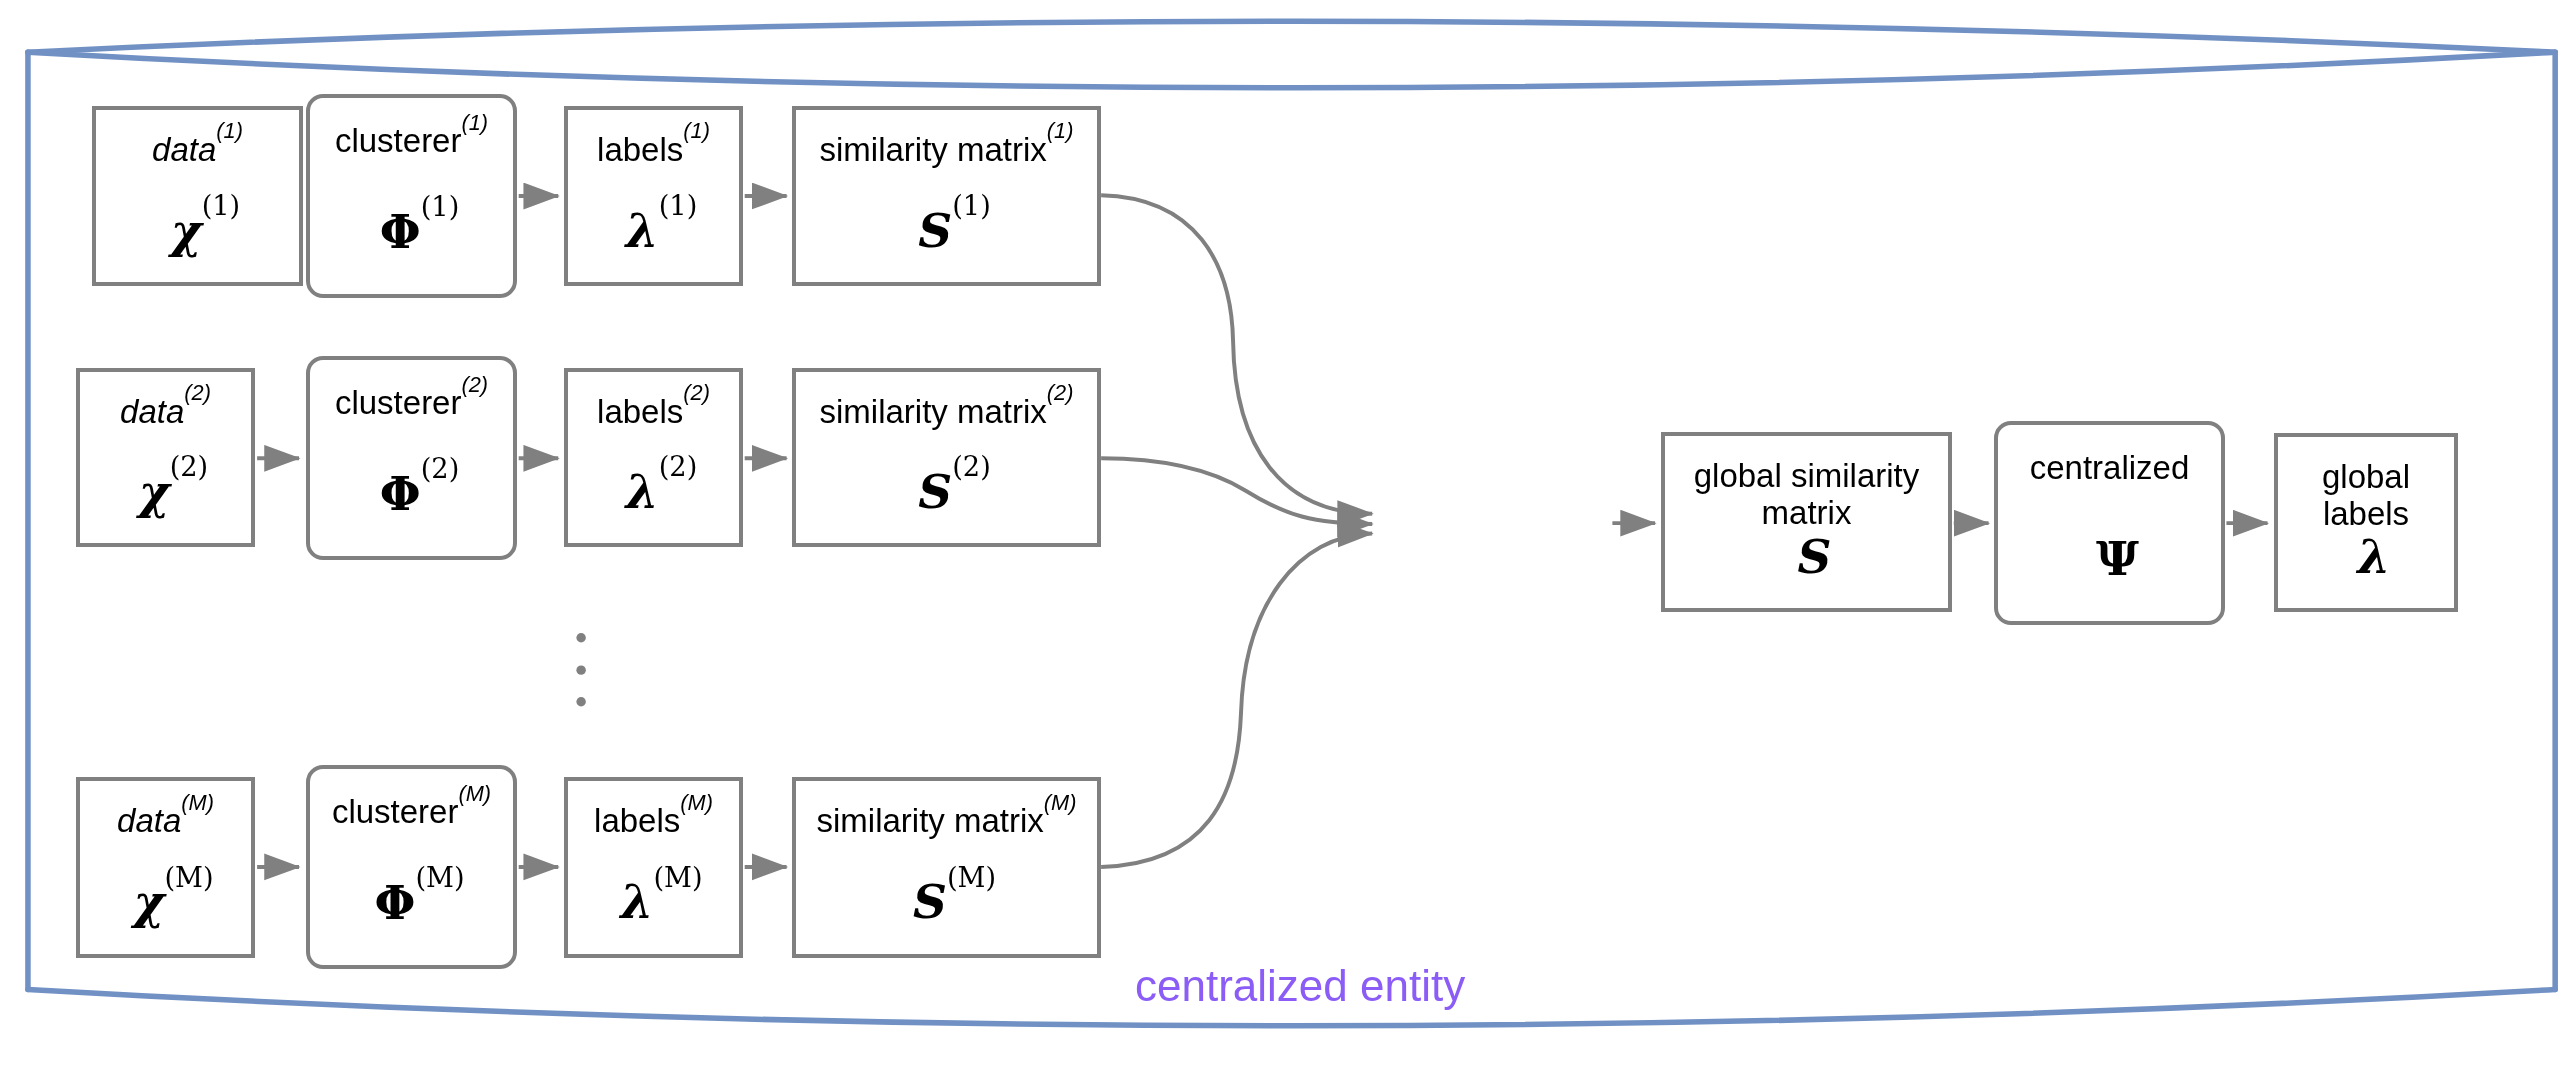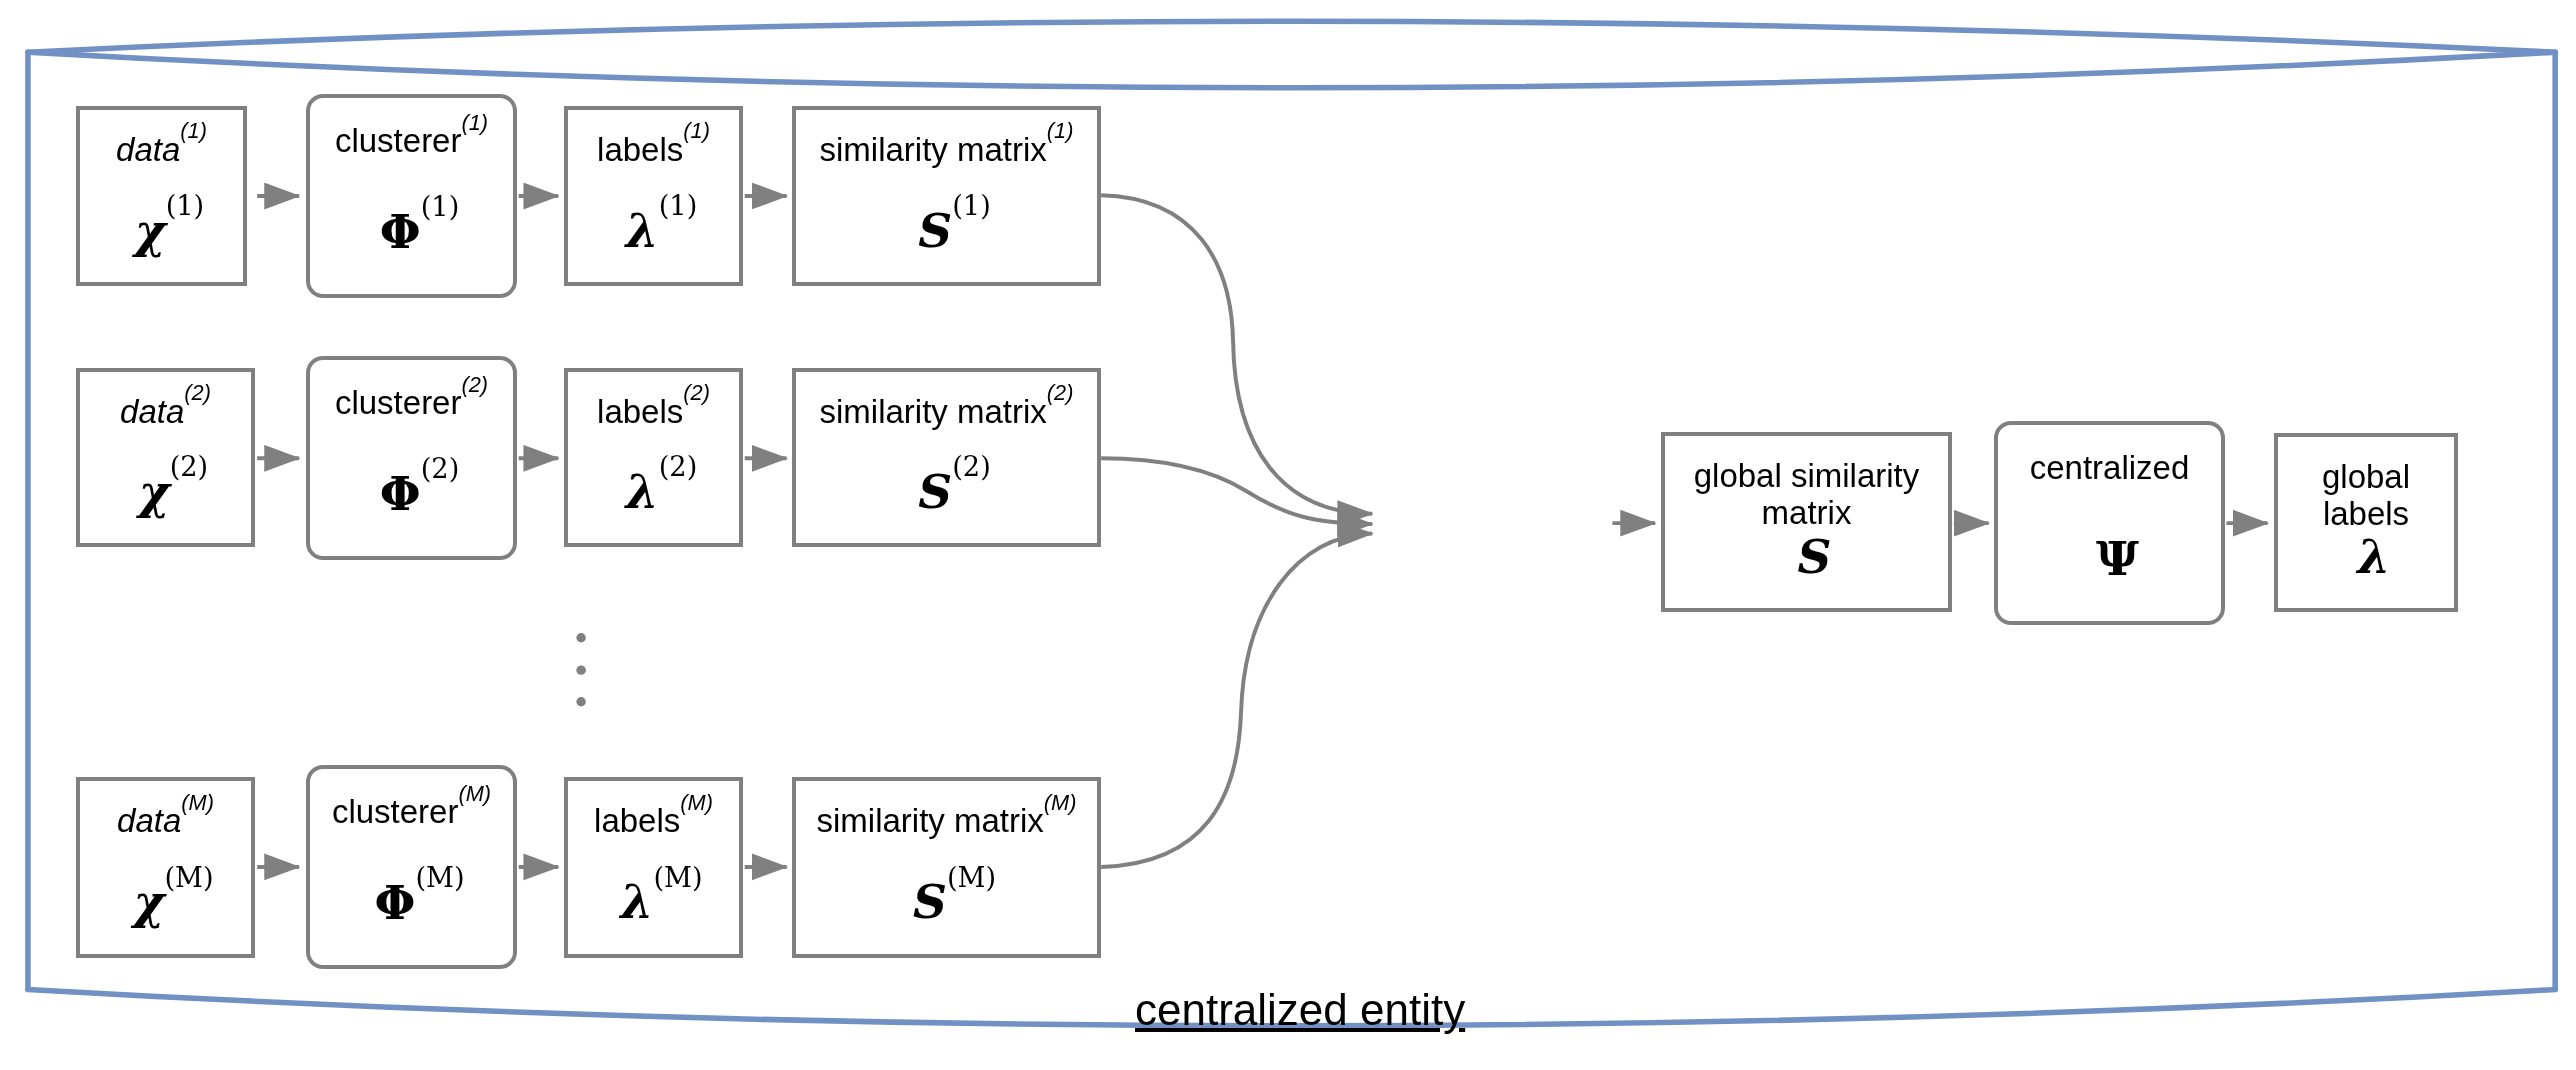--- a/index.html
+++ b/index.html
@@ -45,24 +45,23 @@
   }
   .nsym .sy.it{font-style:italic;}
   .nsym sup{
     font-size:0.58em;
     position:relative;top:-0.55em;line-height:0;
     font-weight:normal;font-style:normal;
   }
 
   .caption{
     position:absolute;
-    left:1135px;top:985px;
-    font-size:44px;color:#000000;
+    left:1135px;top:961px;
+    font-size:44px;color:#8b5cf6;
     white-space:nowrap;
-    text-decoration:underline;
   }
 </style>
 </head>
 <body>
 
 <div id="stage">
 
   <svg id="wires" viewBox="0 0 3259 1354">
     <defs>
       <marker id="ah" markerUnits="userSpaceOnUse" markerWidth="50" markerHeight="38" refX="44" refY="17" orient="auto">
@@ -102,21 +101,21 @@
       <path d="M 1393 1097 C 1526 1093 1566 1008 1570 903 C 1574 766 1642 677 1736 675" marker-end="url(#ah)"></path>
     </g>
 
     <g fill="#808080">
       <circle cx="735" cy="807" r="6"></circle>
       <circle cx="735" cy="848" r="6"></circle>
       <circle cx="735" cy="888" r="6"></circle>
     </g>
   </svg>
 
-  <div class="node rect" style="left:76px;top:106px;width:171px;height:180px">
+  <div class="node rect" style="left:92px;top:106px;width:211px;height:180px">
     <div class="ntitle italic"><span>data</span><sup>(1)</sup></div>
     <div class="nsym"><span class="sy it">χ</span><sup>(1)</sup></div>
   </div>
   <div class="node rounded" style="left:306px;top:94px;width:211px;height:204px">
     <div class="ntitle"><span>clusterer</span><sup>(1)</sup></div>
     <div class="nsym"><span class="sy">Φ</span><sup>(1)</sup></div>
   </div>
   <div class="node rect" style="left:564px;top:106px;width:179px;height:180px">
     <div class="ntitle"><span>labels</span><sup>(1)</sup></div>
     <div class="nsym"><span class="sy it">λ</span><sup>(1)</sup></div>

